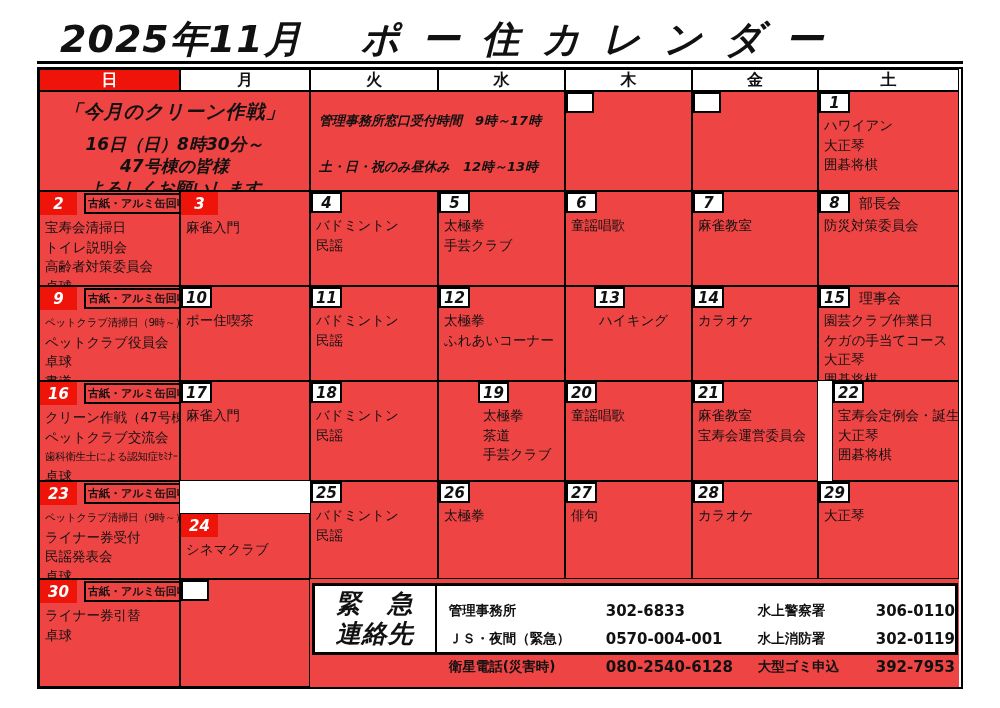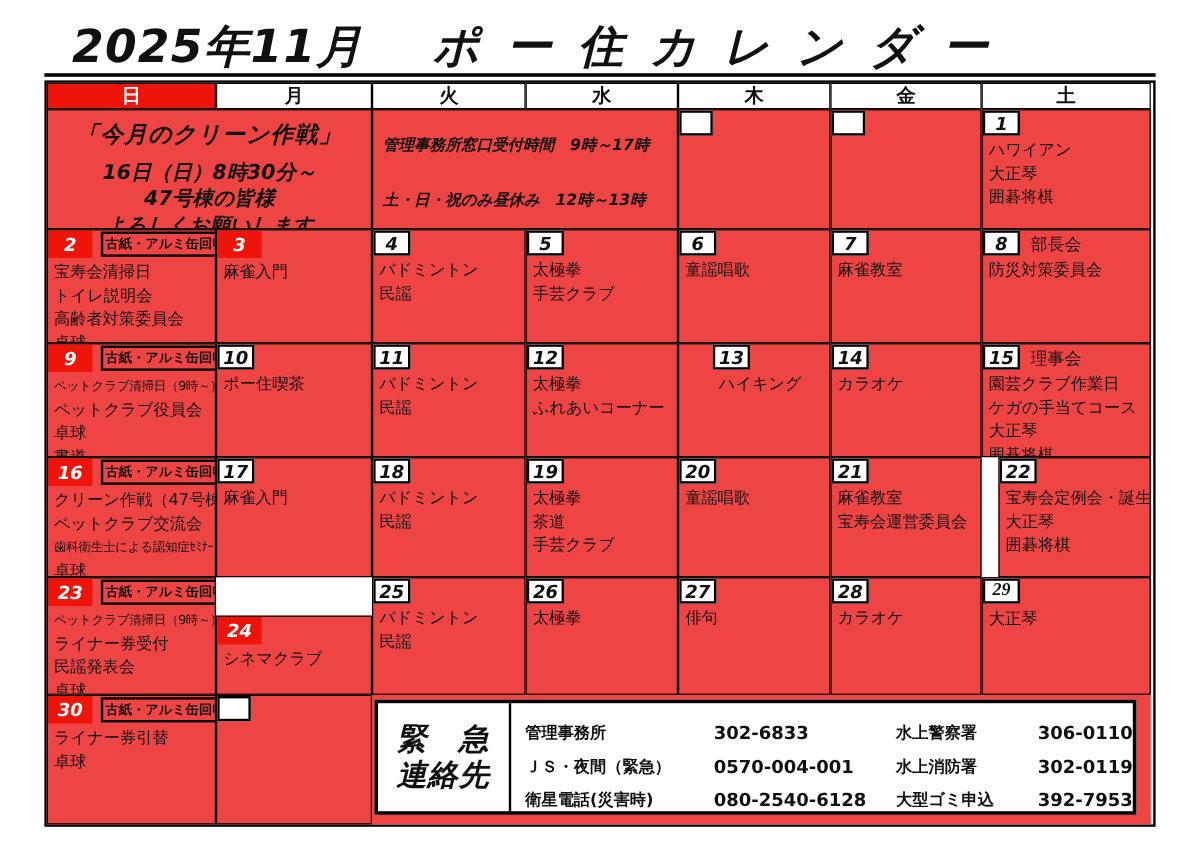--- a/index.html
+++ b/index.html
@@ -37,21 +37,21 @@
   .datebox.red { border:none; background:#ee1409; color:#fff; min-width:37px; height:23px; }
   .datebox.empty { min-width:28px; }
   .recycle { display:inline-block; border:2px solid #000; font-weight:bold; font-size:11px;
     line-height:13px; padding:2px 2px; margin:1px 0 0 7px; white-space:nowrap; letter-spacing:0; }
   .side { margin:3px 0 0 9px; font-size:14px; white-space:nowrap; }
   .events { padding:3px 2px 0 5px; }
   .event { font-size:13.5px; line-height:19.5px; white-space:nowrap; }
   .event.small { font-size:10.5px; letter-spacing:-0.3px; }
 
   .ecell { grid-column:3 / span 5; grid-row:7; border:none; }
-  .ebox { margin:4px 12px 0 2px; height:96px; border:3px solid #000; display:flex; background:#fff; }
+  .ebox { margin:4px 1px 0 2px; height:72px; border:3px solid #000; display:flex; background:#fff; }
   .elabel { width:122px; border-right:2px solid #000; display:flex; flex-direction:column;
     justify-content:center; align-items:center; font-style:italic; font-weight:bold;
     font-size:25px; line-height:30px; letter-spacing:1px; white-space:nowrap; }
   .econtacts { flex:1; padding:11px 0 0 12px; display:grid;
     grid-template-columns:157px 152px 118px auto; grid-auto-rows:28px;
     font-weight:bold; font-size:13.5px; align-items:center; white-space:nowrap;border-radius:11px; }
   .econtacts .num { font-size:15px; }
 </style>
 </head>
 <body>
@@ -268,21 +268,21 @@
     </div>
     <div class="cell day" style="grid-area: 5 / 3;">
       <div class="day-head">
         <span class="datebox">18</span>
       </div>
       <div class="events">
         <div class="event">バドミントン</div>
         <div class="event">民謡</div>
       </div>
     </div>
-    <div class="cell day" style="grid-area: 5 / 4;">
+    <div class="cell day" style="grid-area: 5 / 4; padding-left: 39px;">
       <div class="day-head">
         <span class="datebox">19</span>
       </div>
       <div class="events">
         <div class="event">太極拳</div>
         <div class="event">茶道</div>
         <div class="event">手芸クラブ</div>
       </div>
     </div>
     <div class="cell day" style="grid-area: 5 / 5;">
@@ -358,21 +358,21 @@
       </div>
     </div>
     <div class="cell day" style="grid-area: 6 / 6;">
       <div class="day-head">
         <span class="datebox">28</span>
       </div>
       <div class="events">
         <div class="event">カラオケ</div>
       </div>
     </div>
-    <div class="cell day" style="grid-area: 6 / 7; font-family: Liberation Serif, serif;">
+    <div class="cell day" style="grid-area: 6 / 7;">
       <div class="day-head">
         <span class="datebox">29</span>
       </div>
       <div class="events">
         <div class="event">大正琴</div>
       </div>
     </div>
     <div class="cell day" style="grid-area: 7 / 1;">
       <div class="day-head">
         <span class="datebox red">30</span>

